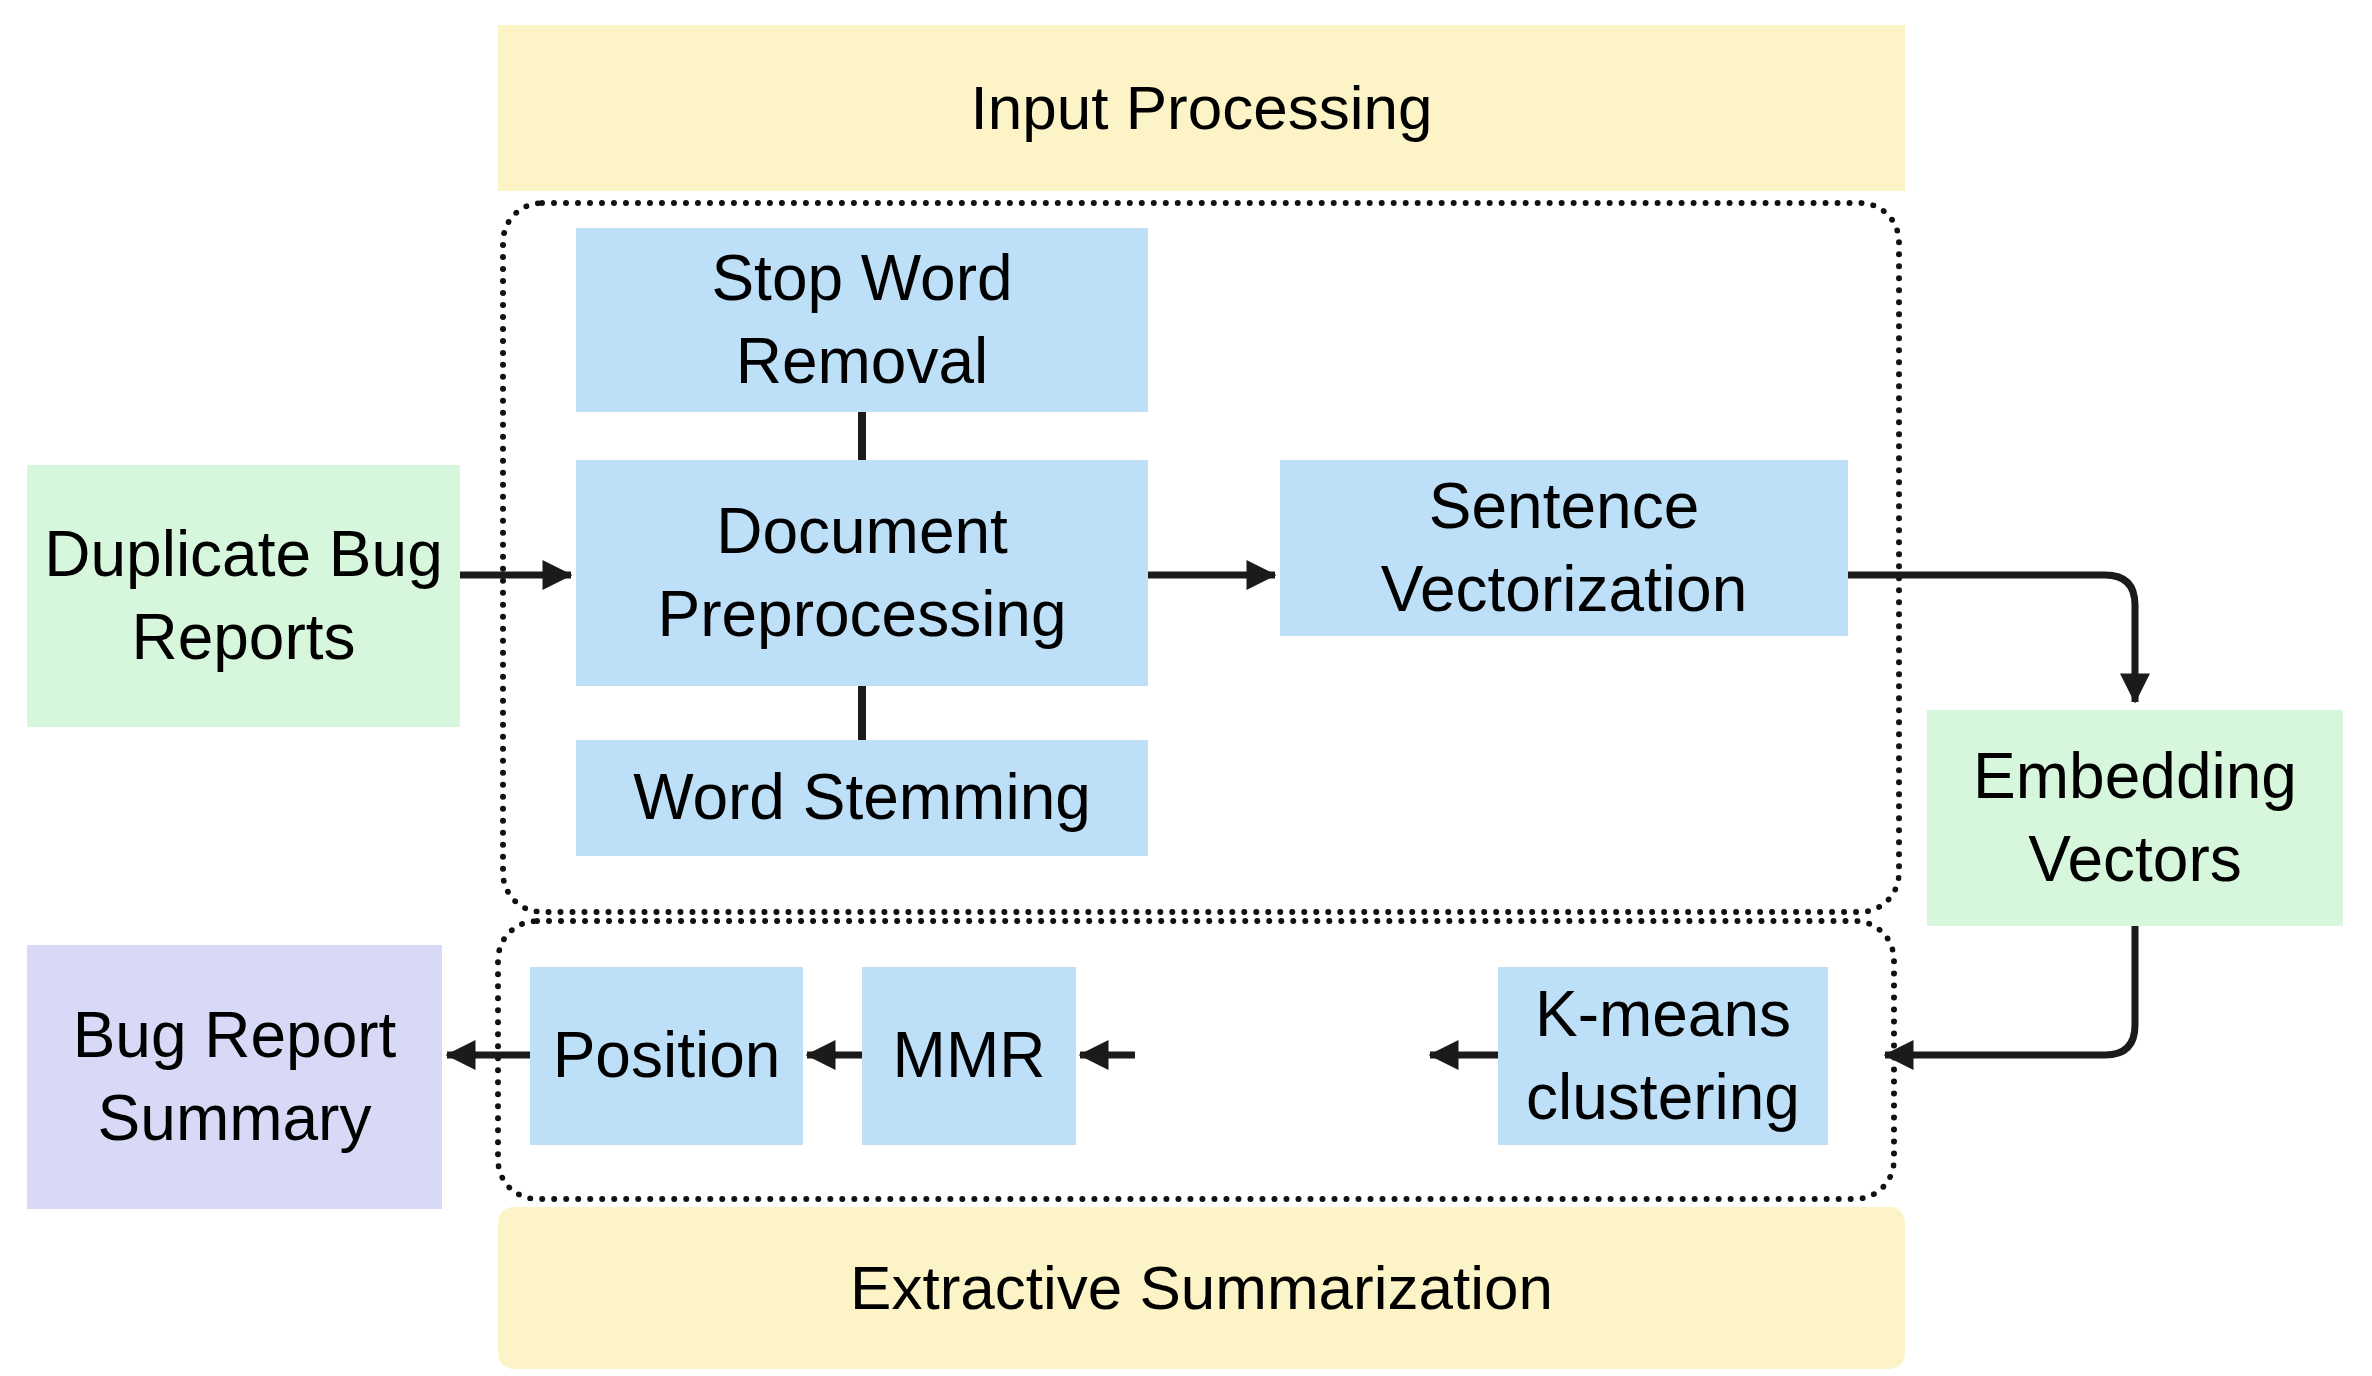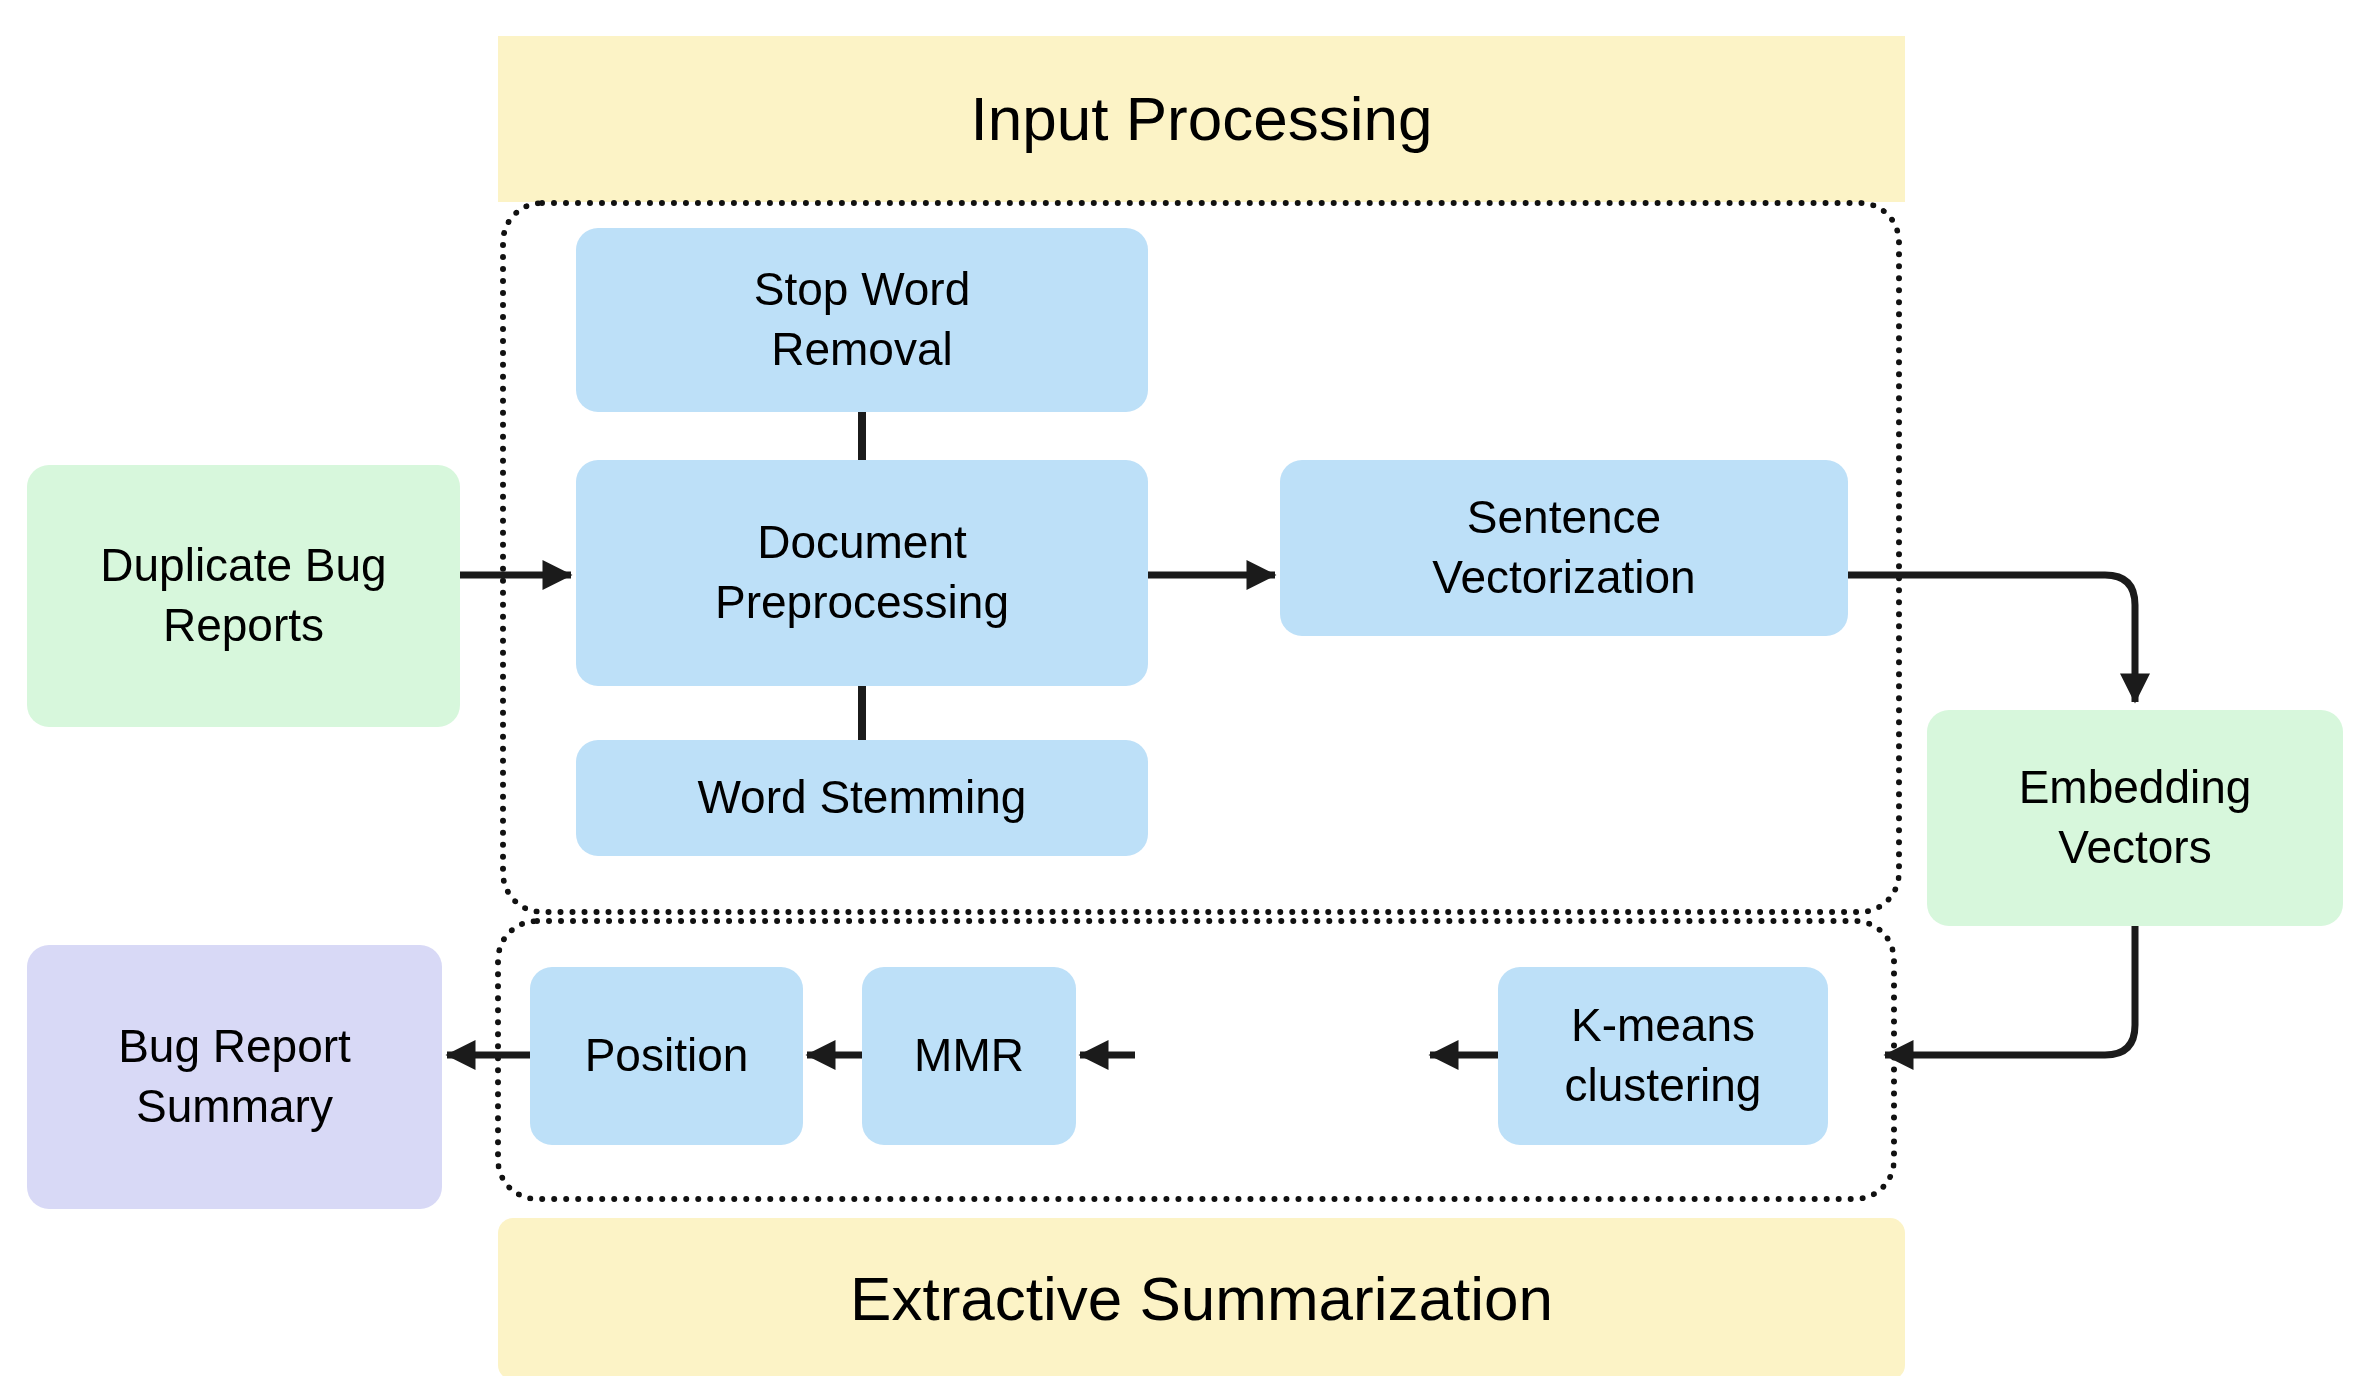--- a/index.html
+++ b/index.html
@@ -8,37 +8,37 @@
     width:2372px;height:1376px;
     background:#ffffff;
     font-family:"Liberation Sans","DejaVu Sans",sans-serif;
     color:#000;
     overflow:hidden;
   }
   .banner{
     position:absolute;
     background:#FCF3C6;
     display:flex;align-items:center;justify-content:center;
-    font-size:62px;line-height:1.2;margin-top:11px;
+    font-size:62px;line-height:1.2;
   }
   #banner-top{left:498px;top:25px;width:1407px;height:166px;}
   #banner-bottom{left:498px;top:1207px;width:1407px;height:162px;border-radius:15px;}
   .group{
     position:absolute;
     border:6px dotted #111;
     border-radius:42px;
     background:transparent;
   }
   #group-input{left:500px;top:200px;width:1390px;height:703px;}
   #group-extractive{left:495px;top:918px;width:1390px;height:272px;}
   .node{
     position:absolute;
     display:flex;align-items:center;justify-content:center;
     text-align:center;
-    font-size:46px;line-height:1.3;border-radius:22px;
+    font-size:64px;line-height:1.3;
   }
   .node .lbl{white-space:pre-line;}
   .blue{background:#BDE0F8;}
   .green{background:#D7F7DC;}
   .purple{background:#D8D9F6;text-align:center;}
   #n-dup{left:27px;top:465px;width:433px;height:262px;}
   #n-stop{left:576px;top:228px;width:572px;height:184px;}
   #n-doc{left:576px;top:460px;width:572px;height:226px;}
   #n-stem{left:576px;top:740px;width:572px;height:116px;}
   #n-sent{left:1280px;top:460px;width:568px;height:176px;}

